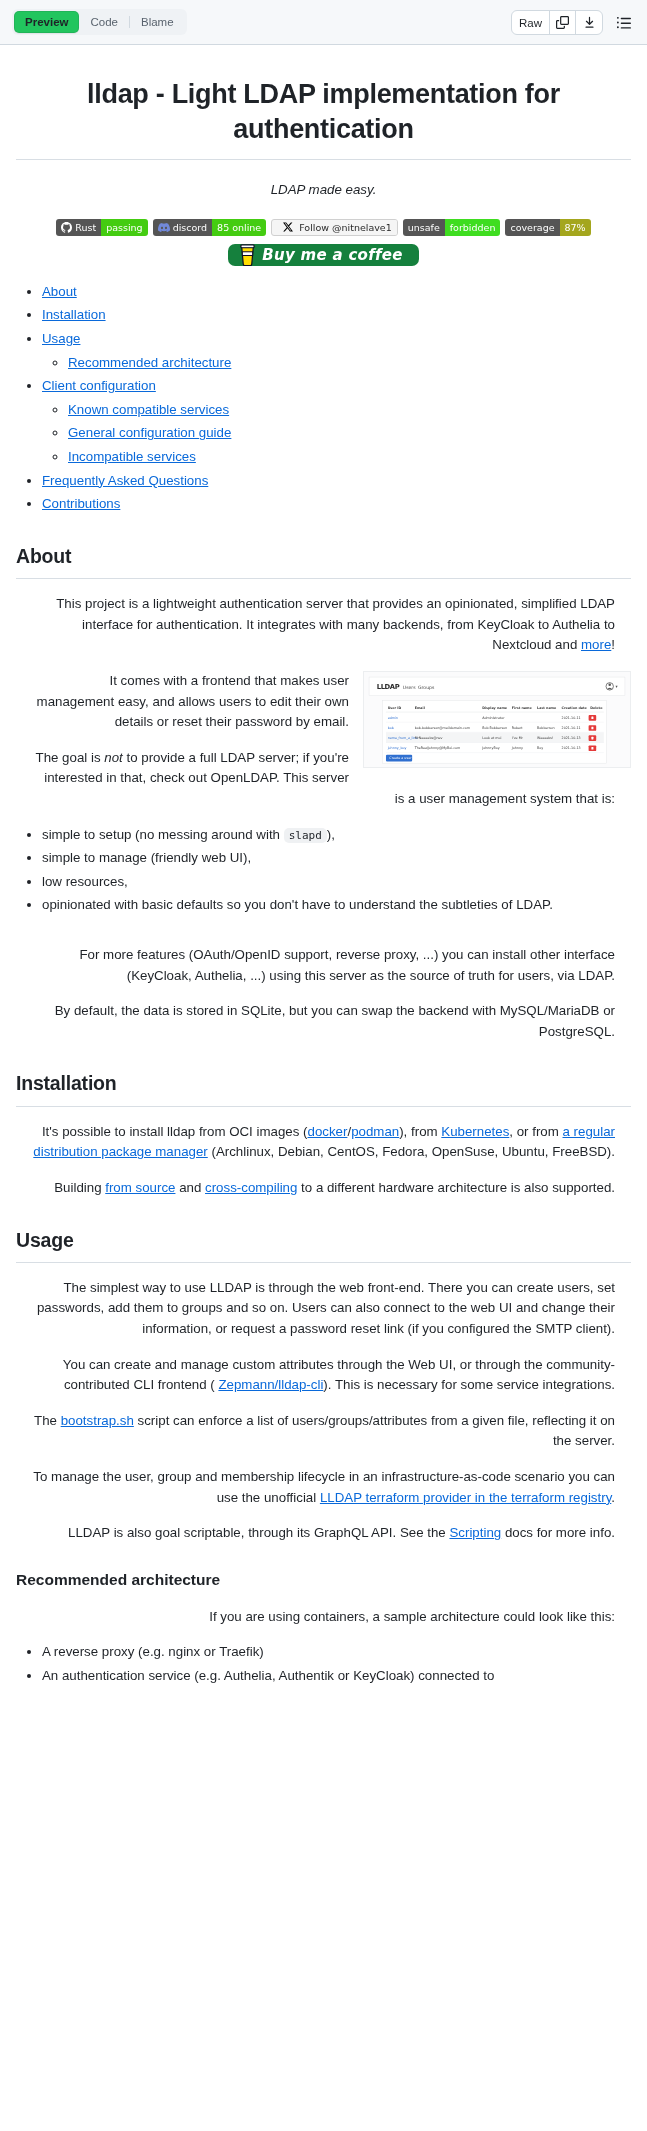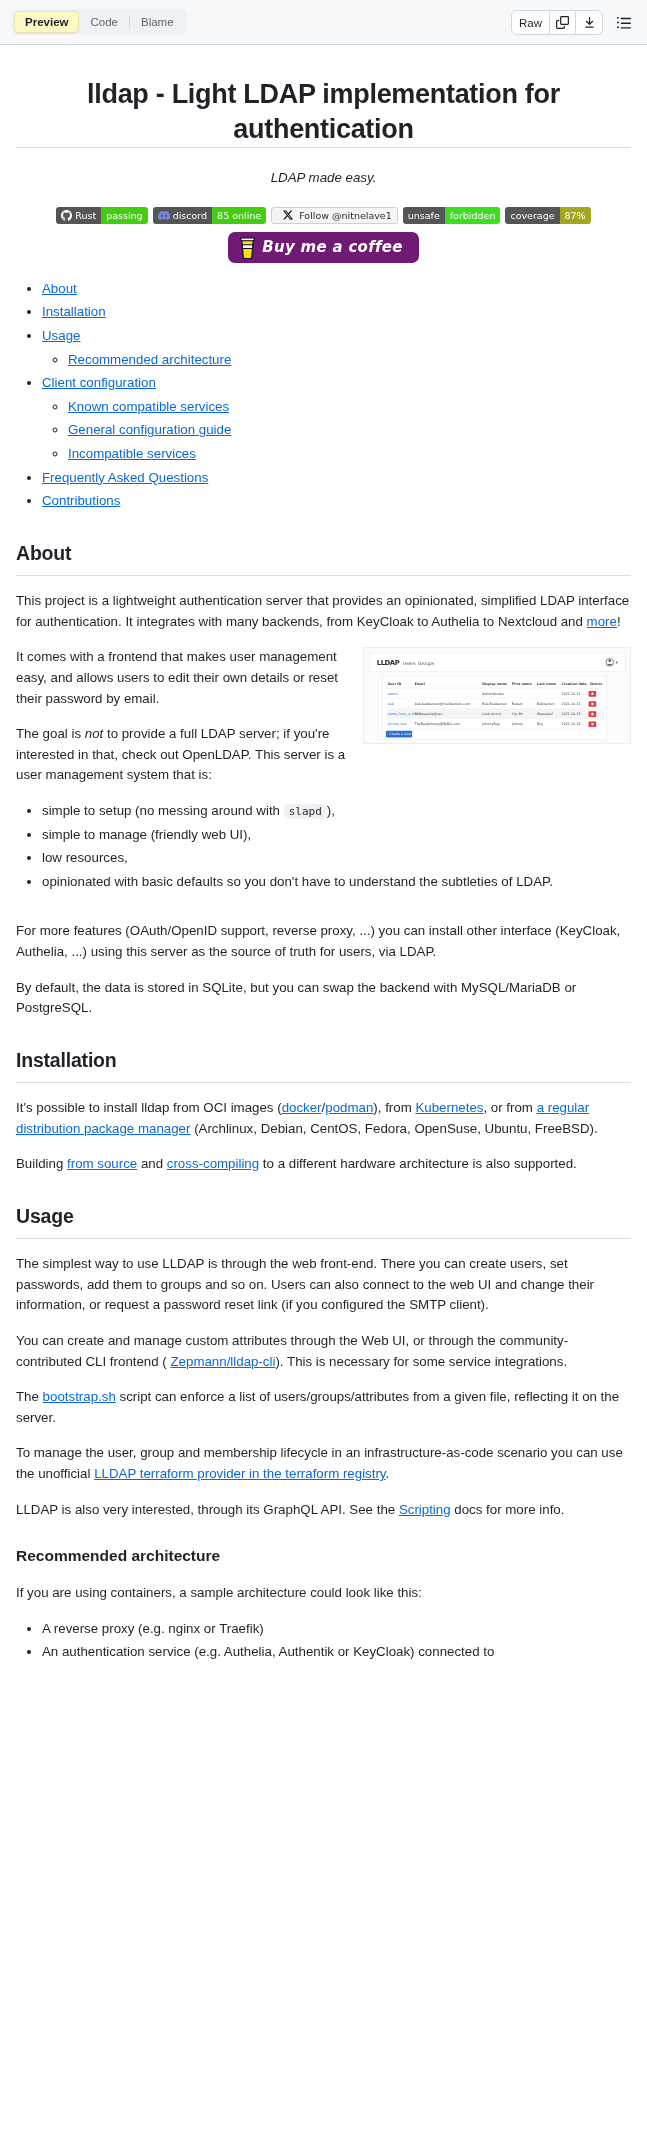--- a/index.html
+++ b/index.html
@@ -33,21 +33,21 @@
     display: flex; align-items: center;
     padding: 0 10px;
     font-size: 11.5px;
     color: #59636e;
     border-radius: 5px;
     cursor: pointer;
     white-space: nowrap;
     border: 1px solid transparent;
   }
   .seg-btn.active {
-    background: #fef9c3;
+    background: #22c55e;
     color: #1f2328;
     font-weight: bold;
     border: 1px solid rgba(31,35,40,.10);
     box-shadow: 0 1px 0 rgba(31,35,40,.06);
   }
   .seg-sep {
     width: 1px; background: #d1d9e0;
     margin: 5px 0;
   }
   .toolbar-spacer { flex: 1; }
@@ -83,20 +83,21 @@
     font-size: 13.3px;
     line-height: 1.55;
     color: #1f2328;
   }
   h1.doc-title {
     text-align: center;
     font-size: 27px;
     line-height: 1.3;
     font-weight: bold;
     margin: 10px 0 0 0;
+    padding-bottom: 12px;
     border-bottom: 1px solid #d8dee4;
     letter-spacing: -0.3px;
   }
   .tagline {
     text-align: center;
     font-style: italic;
     font-size: 13.3px;
     margin: 20px 0 18px 0;
   }
 
@@ -123,23 +124,23 @@
   .badge .seg-l, .badge .seg-r {
     display: inline-flex; align-items: center;
     padding: 0 5px;
     white-space: nowrap;
   }
   .badge .seg-l { background: #555; gap: 3px; }
   .badge-light { border: 1px solid #d0d0d0; background: #f5f5f5; color: #333; padding-left: 6px; }
   .badge-light .seg-l { background: #f5f5f5; color: #2b2b2b; }
   .coffee-wrap { display: flex; justify-content: center; margin: 8px 0 16px 0; }
   .coffee-btn {
-    background: #701a75;
+    background: #15803d;
     border-radius: 7px;
-    height: 31px;
+    height: 22px;
     display: inline-flex;
     align-items: center;
     gap: 6px;
     padding: 1px 16px 0 11px;
     cursor: pointer;
   }
   .coffee-label {
     color: #ffffff;
     font-size: 15px;
     font-style: italic;
@@ -162,21 +163,21 @@
     margin: 26px 0 0 0;
     padding-bottom: 7px;
     border-bottom: 1px solid #d8dee4;
     letter-spacing: -0.2px;
   }
   h3.sub {
     font-size: 15.5px;
     font-weight: bold;
     margin: 24px 0 0 0;
   }
-  p { margin: 15px 0; }
+  p { margin: 15px 16px; text-align: right; }
   code.inline {
     background: #eff1f3;
     border-radius: 5px;
     padding: 1px 5px;
     font-family: "DejaVu Sans Mono", monospace;
     font-size: 11px;
   }
   em { font-style: italic; }
 
   
@@ -413,21 +414,21 @@
   <h2 class="sec">Usage</h2>
 
   <p>The simplest way to use LLDAP is through the web front-end. There you can create users, set passwords, add them to groups and so on. Users can also connect to the web UI and change their information, or request a password reset link (if you configured the SMTP client).</p>
 
   <p><span>You can create and manage custom attributes through the Web UI, or through the community-contributed CLI frontend ( </span><a>Zepmann/lldap-cli</a><span>). This is necessary for some service integrations.</span></p>
 
   <p><span>The </span><a>bootstrap.sh</a><span> script can enforce a list of users/groups/attributes from a given file, reflecting it on the server.</span></p>
 
   <p><span>To manage the user, group and membership lifecycle in an infrastructure-as-code scenario you can use the unofficial </span><a>LLDAP terraform provider in the terraform registry</a><span>.</span></p>
 
-  <p><span>LLDAP is also very interested, through its GraphQL API. See the </span><a>Scripting</a><span> docs for more info.</span></p>
+  <p><span>LLDAP is also goal scriptable, through its GraphQL API. See the </span><a>Scripting</a><span> docs for more info.</span></p>
 
   <h3 class="sub">Recommended architecture</h3>
 
   <p>If you are using containers, a sample architecture could look like this:</p>
 
   <ul class="plain">
     <li>A reverse proxy (e.g. nginx or Traefik)</li>
     <li>An authentication service (e.g. Authelia, Authentik or KeyCloak) connected to</li>
   </ul>
 

